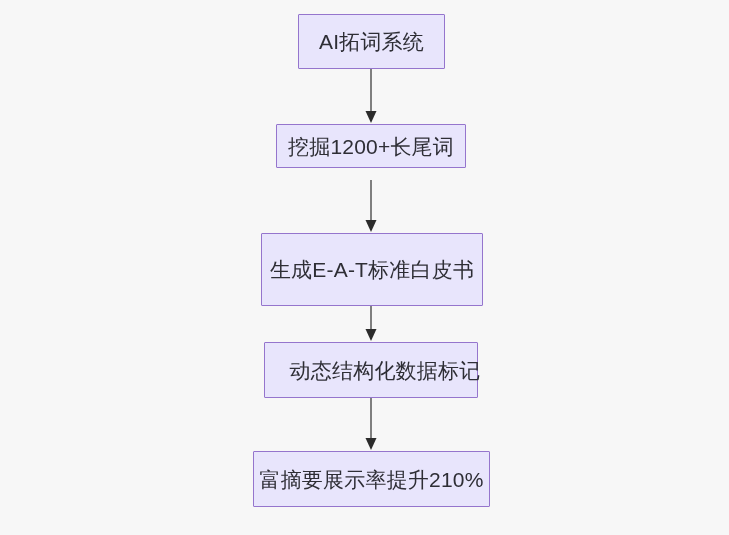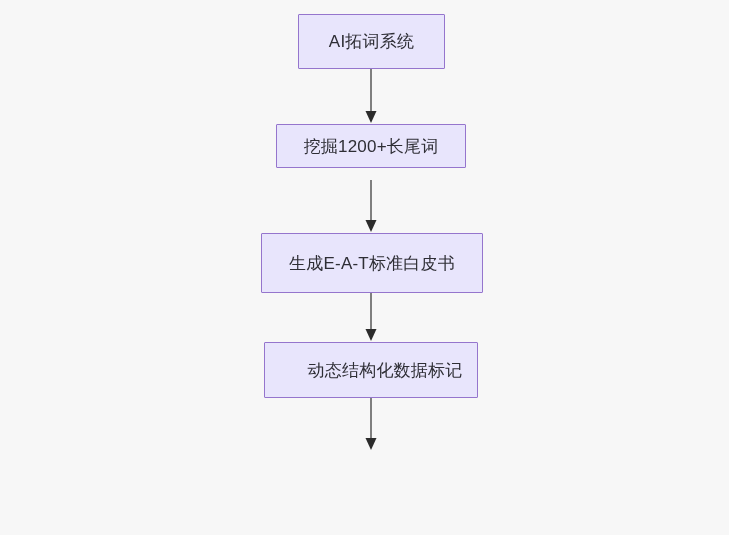--- a/index.html
+++ b/index.html
@@ -21,21 +21,21 @@
   .node {
     position: absolute;
     box-sizing: border-box;
     background: #e8e5fc;
     border: 1.5px solid #9575cd;
     border-radius: 1px;
     display: flex;
     align-items: center;
     justify-content: center;
     color: #2e2e35;
-    font-size: 17px;
+    font-size: 21px;
     line-height: 1;
     letter-spacing: 0.2px;
     white-space: nowrap;
     z-index: 2;
   }
   .node-label {
     display: block;
   }
   .edge {
     position: absolute;
@@ -77,22 +77,25 @@
   </svg>
 
   <div class="node" style="left:298px; top:14px; width:147px; height:55px;">
     <span class="node-label">AI拓词系统</span>
   </div>
 
   <div class="node" style="left:276px; top:124px; width:190px; height:44px;">
     <span class="node-label">挖掘1200+长尾词</span>
   </div>
 
-  <div class="node" style="left:261px; top:233px; width:222px; height:60px;">
+  <div class="node" style="left:261px; top:233px; width:222px; height:73px;">
     <span class="node-label">生成E-A-T标准白皮书</span>
   </div>
 
   <div class="node" style="left:264px; top:342px; width:214px; height:56px;padding-left:28px;">
     <span class="node-label">动态结构化数据标记</span>
   </div>
 
+  <div class="node" style="left:253px; top:451px; width:237px; height:56px;">
+    <span class="node-label">富摘要展示率提升210%</span>
+  </div>
 
 </div>
 
 </body></html>

